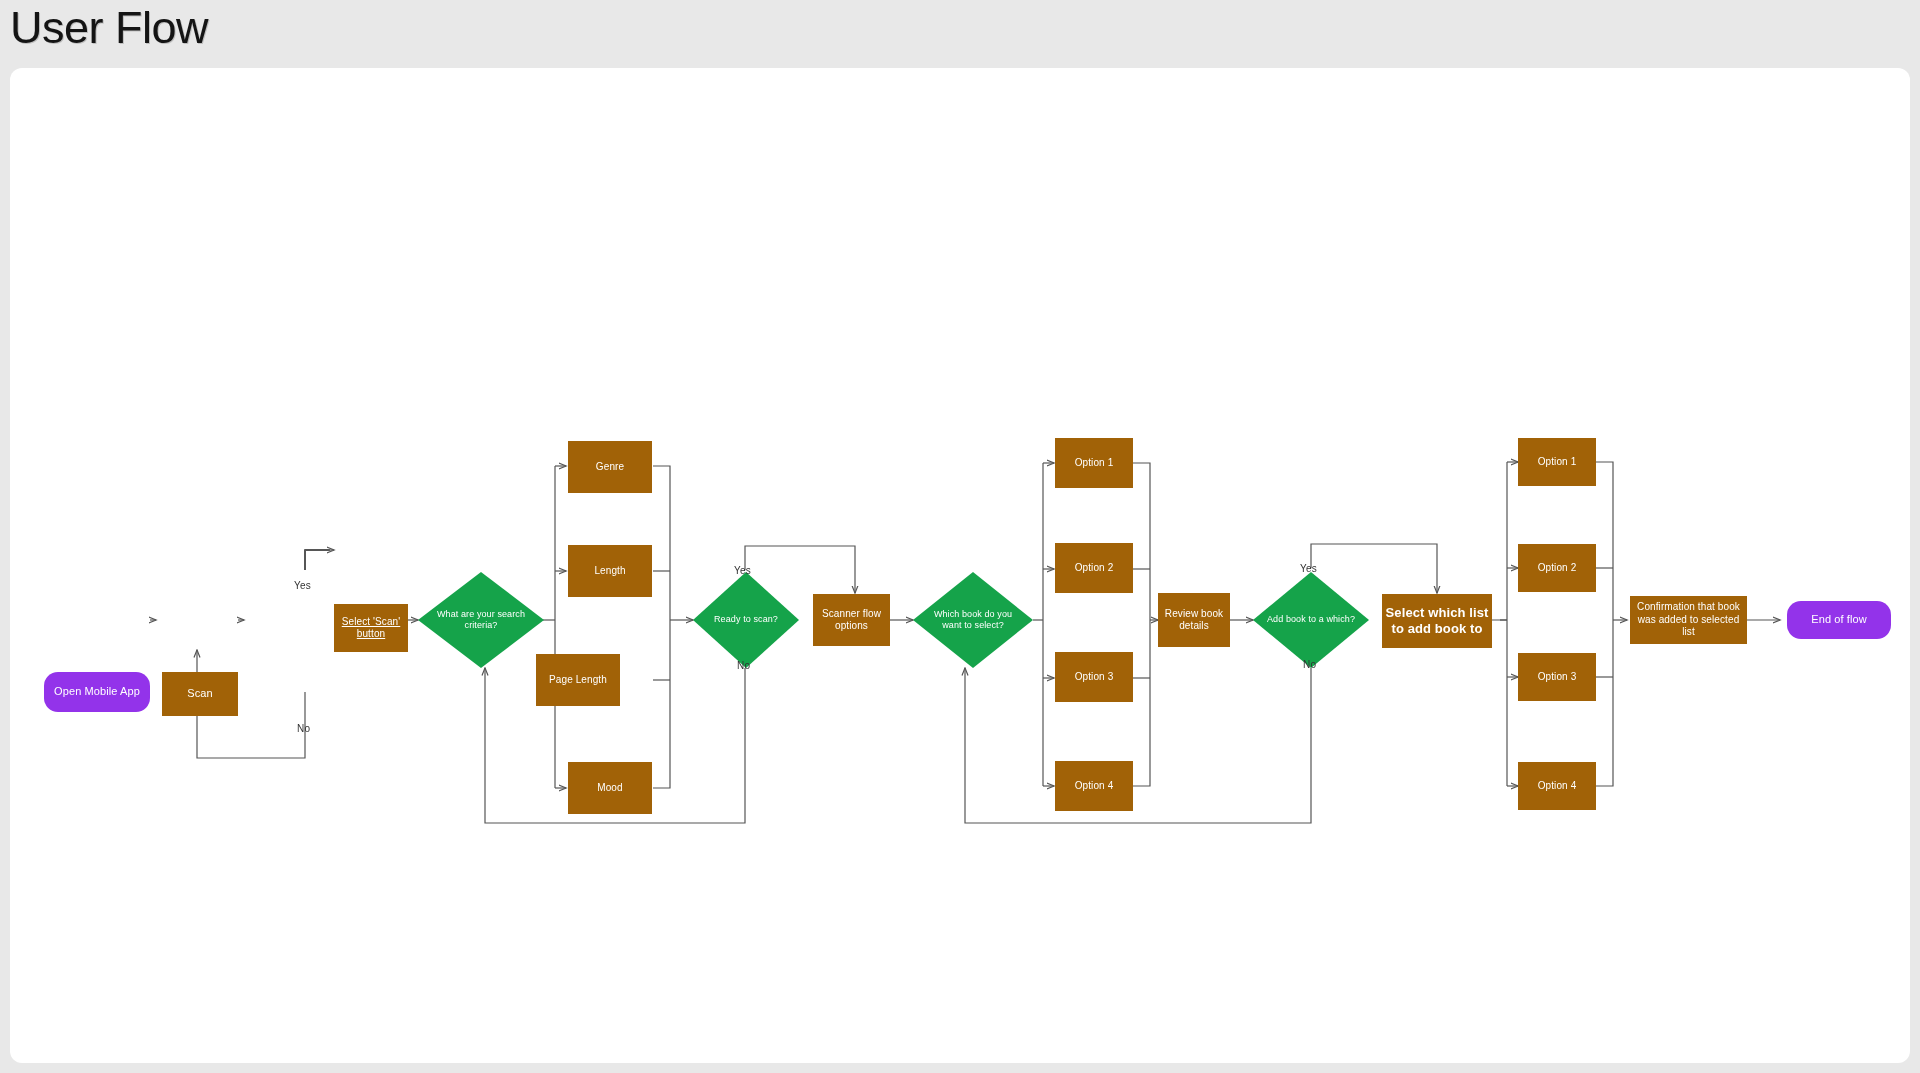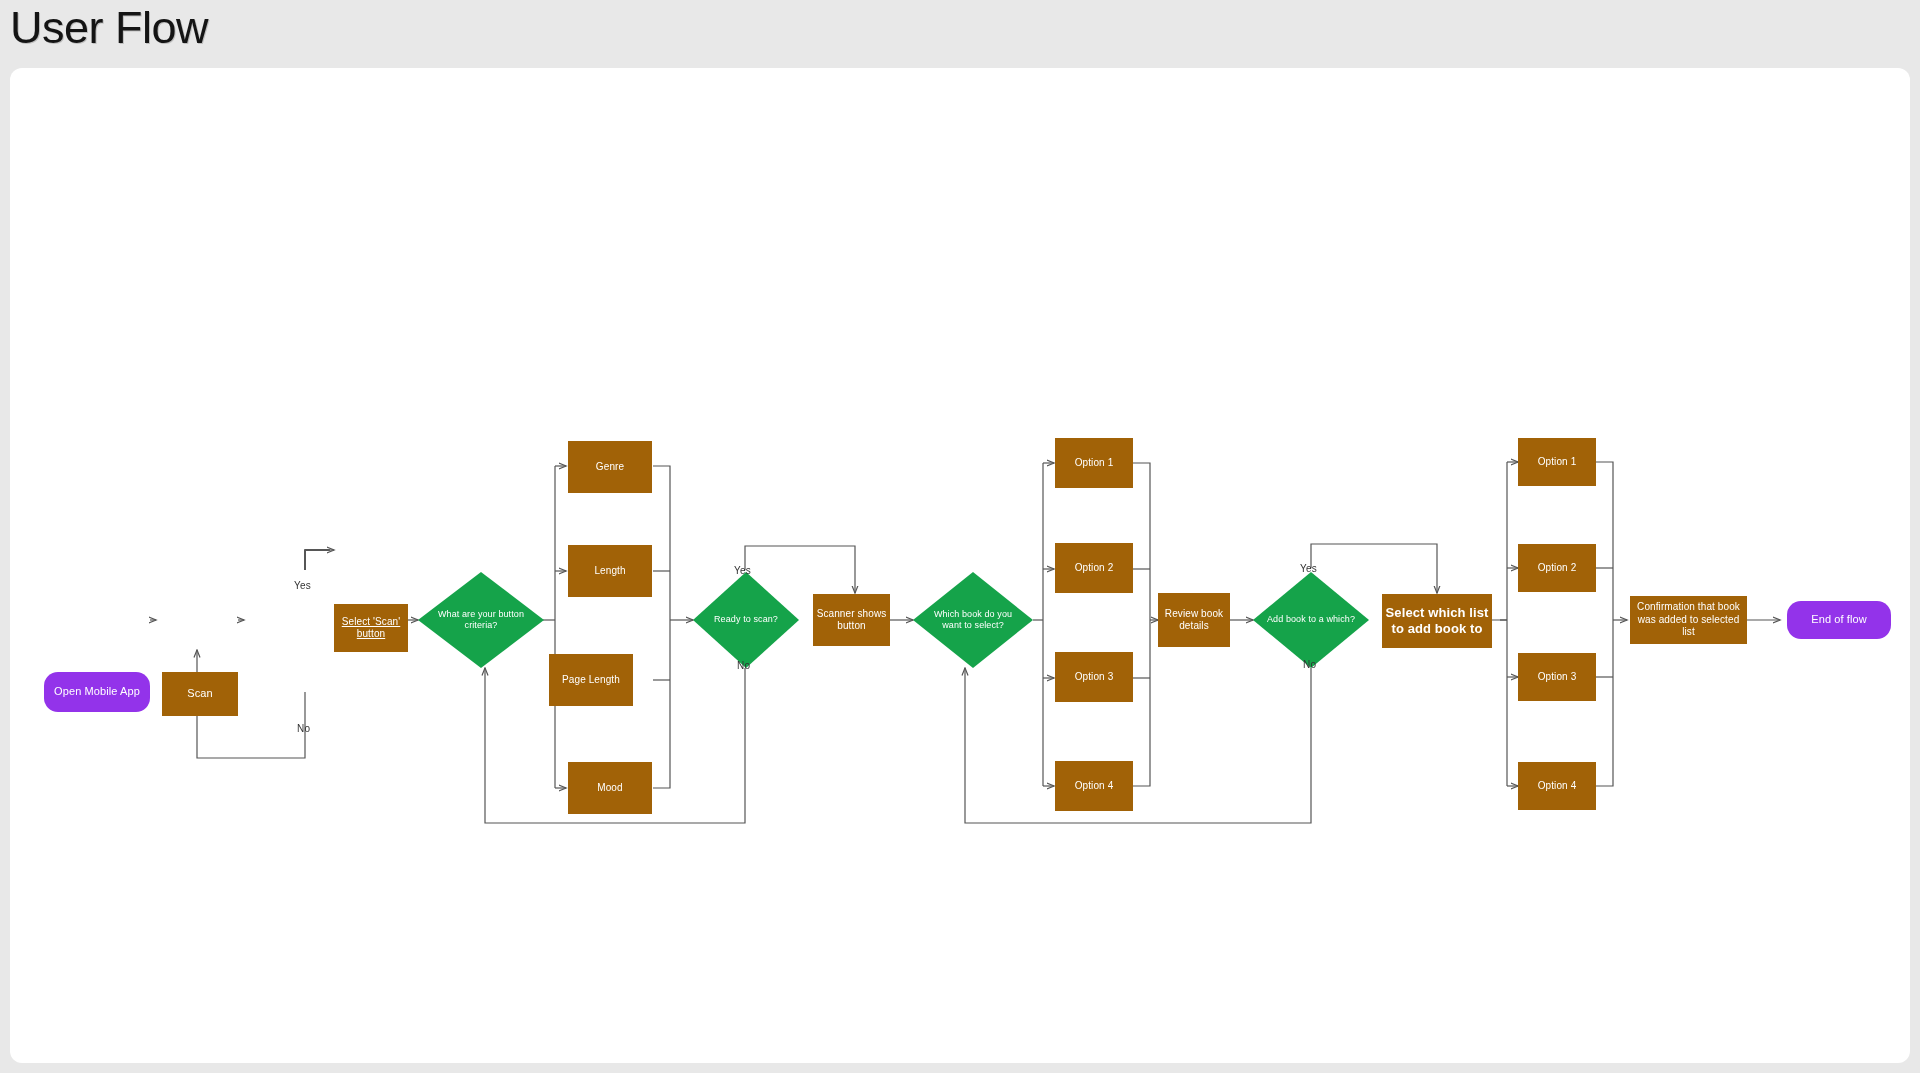--- a/index.html
+++ b/index.html
@@ -158,43 +158,43 @@
     <span>Scan</span>
   </div>
 
 
   <div class="node rect" style="left:324px; top:536px; width:74px; height:48px; font-size:10px;text-decoration:underline;">
     <span>Select 'Scan' button</span>
   </div>
 
   <div class="node diamond" style="left:408px; top:504px; width:126px; height:96px; font-size:9px;">
     <div class="dshape"></div>
-    <div class="dlabel">What are your button criteria?</div>
+    <div class="dlabel">What are your search criteria?</div>
   </div>
 
   <div class="node rect" style="left:558px; top:373px; width:84px; height:52px; font-size:10px;">
     <span>Genre</span>
   </div>
   <div class="node rect" style="left:558px; top:477px; width:84px; height:52px; font-size:10px;">
     <span>Length</span>
   </div>
-  <div class="node rect" style="left:539px; top:586px; width:84px; height:52px; font-size:10px;">
+  <div class="node rect" style="left:526px; top:586px; width:84px; height:52px; font-size:10px;">
     <span>Page Length</span>
   </div>
   <div class="node rect" style="left:558px; top:694px; width:84px; height:52px; font-size:10px;">
     <span>Mood</span>
   </div>
 
   <div class="node diamond" style="left:683px; top:504px; width:106px; height:96px; font-size:9px;">
     <div class="dshape"></div>
     <div class="dlabel">Ready to scan?</div>
   </div>
 
   <div class="node rect" style="left:803px; top:526px; width:77px; height:52px; font-size:10px;">
-    <span>Scanner shows button</span>
+    <span>Scanner flow options</span>
   </div>
 
   <div class="node diamond" style="left:903px; top:504px; width:120px; height:96px; font-size:9px;">
     <div class="dshape"></div>
     <div class="dlabel">Which book do you want to select?</div>
   </div>
 
   <div class="node rect" style="left:1045px; top:370px; width:78px; height:50px; font-size:10px;">
     <span>Option 1</span>
   </div>

